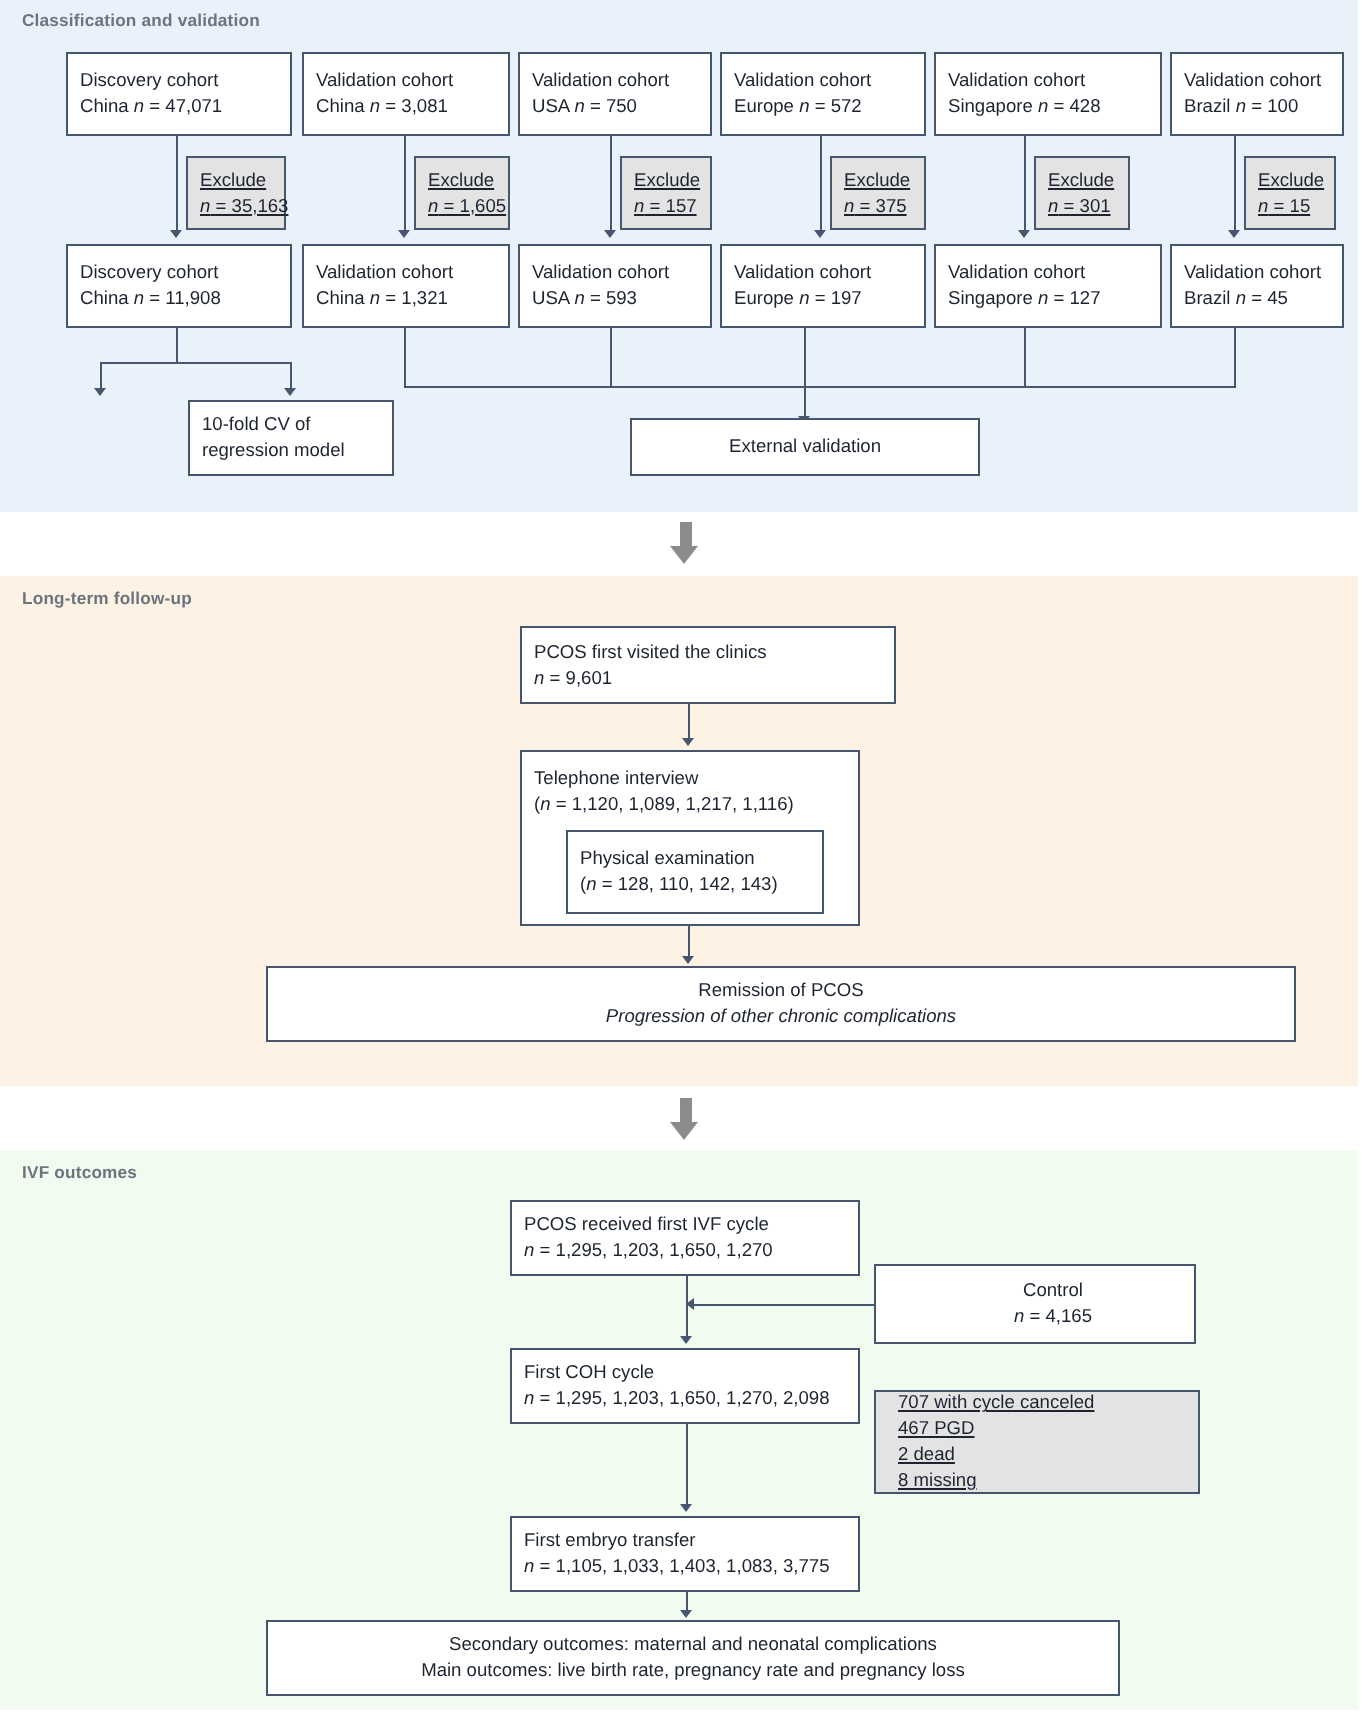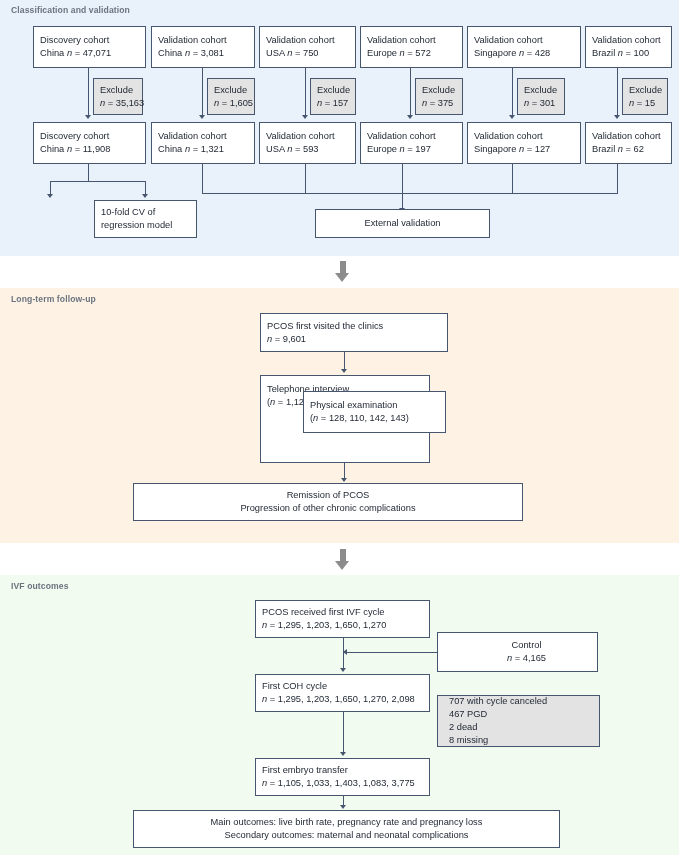--- a/index.html
+++ b/index.html
@@ -33,21 +33,21 @@
     box-sizing:border-box;
     border:1.15px solid #46566e;
     background:#ffffff;
     display:flex;
     flex-direction:column;
     justify-content:center;
     line-height:1.38;
   }
   .box.pad{padding:0 6px;}
   .box.center{align-items:center;text-align:center;}
-  .box.gray{background:#e3e3e3;}
+  .box.gray{background:#e3e3e3;text-decoration:underline;}
   .box .ln{white-space:nowrap;}
   i.nv{font-style:italic;}
 
   
   .vl{position:absolute;width:1.15px;background:#46566e;}
   .hl{position:absolute;height:1.15px;background:#46566e;}
   .ar-d{position:absolute;width:0;height:0;
         border-left:3.4px solid transparent;
         border-right:3.4px solid transparent;
         border-top:4.6px solid #46566e;}
@@ -150,21 +150,21 @@
   <div class="box pad" style="left:360px;top:122px;width:103px;height:42px;">
     <span class="ln">Validation cohort</span>
     <span class="ln"><span>Europe </span><i class="nv">n</i><span> = 197</span></span>
   </div>
   <div class="box pad" style="left:467px;top:122px;width:114px;height:42px;">
     <span class="ln">Validation cohort</span>
     <span class="ln"><span>Singapore </span><i class="nv">n</i><span> = 127</span></span>
   </div>
   <div class="box pad" style="left:585px;top:122px;width:87px;height:42px;">
     <span class="ln">Validation cohort</span>
-    <span class="ln"><span>Brazil </span><i class="nv">n</i><span> = 62</span></span>
+    <span class="ln"><span>Brazil </span><i class="nv">n</i><span> = 45</span></span>
   </div>
 
   <div class="vl" style="left:88px;top:164px;height:18px;"></div>
   <div class="hl" style="left:50px;top:181px;width:96px;"></div>
   <div class="vl" style="left:50px;top:181px;height:15px;"></div>
   <div class="ar-d" style="left:47px;top:194px;"></div>
   <div class="vl" style="left:145px;top:181px;height:15px;"></div>
   <div class="ar-d" style="left:142px;top:194px;"></div>
 
   <div class="box pad" style="left:94px;top:200px;width:103px;height:38px;">
@@ -199,31 +199,31 @@
   </div>
 
   <div class="vl" style="left:344px;top:352px;height:19px;"></div>
   <div class="ar-d" style="left:341px;top:369px;"></div>
 
   <div class="box" style="left:260px;top:375px;width:170px;height:88px;justify-content:flex-start;padding:7px 6px 0 6px;">
     <span class="ln">Telephone interview</span>
     <span class="ln"><span>(</span><i class="nv">n</i><span> = 1,120, 1,089, 1,217, 1,116)</span></span>
   </div>
 
-  <div class="box pad" style="left:283px;top:391px;width:143px;height:42px;margin-left:20px;">
+  <div class="box pad" style="left:283px;top:415px;width:129px;height:42px;">
     <span class="ln">Physical examination</span>
     <span class="ln"><span>(</span><i class="nv">n</i><span> = 128, 110, 142, 143)</span></span>
   </div>
 
   <div class="vl" style="left:344px;top:463px;height:17px;"></div>
   <div class="ar-d" style="left:341px;top:478px;"></div>
 
-  <div class="box center" style="left:133px;top:483px;width:390px;height:38px;">
+  <div class="box center" style="left:133px;top:483px;width:515px;height:38px;">
     <span class="ln" style="align-self:center;text-align:left;">Remission of PCOS</span>
-    <span class="ln" style="align-self:center;text-align:left;">Progression of other chronic complications</span>
+    <span class="ln" style="align-self:center;text-align:left;font-style:italic;">Progression of other chronic complications</span>
   </div>
 
   <div class="big-arrow" style="left:335px;top:549px;width:15px;height:21px;">
     <div class="shaft"></div>
     <div class="head"></div>
   </div>
 
   <div class="panel" style="top:575px;height:280px;width:679px;background:#f2fbef;"></div>
   <div class="panel-title" style="left:11px;top:581px;">IVF outcomes</div>
 
@@ -260,17 +260,17 @@
 
   <div class="box pad" style="left:255px;top:758px;width:175px;height:38px;">
     <span class="ln">First embryo transfer</span>
     <span class="ln"><i class="nv">n</i><span> = 1,105, 1,033, 1,403, 1,083, 3,775</span></span>
   </div>
 
   <div class="vl" style="left:343px;top:796px;height:11px;"></div>
   <div class="ar-d" style="left:340px;top:805px;"></div>
 
   <div class="box center" style="left:133px;top:810px;width:427px;height:38px;">
+    <span class="ln" style="align-self:center;text-align:left;">Secondary outcomes: maternal and neonatal complications</span>
     <span class="ln" style="align-self:center;text-align:left;">Main outcomes: live birth rate, pregnancy rate and pregnancy loss</span>
-    <span class="ln" style="align-self:center;text-align:left;">Secondary outcomes: maternal and neonatal complications</span>
   </div>
 
 </div>
 
 </body></html>

